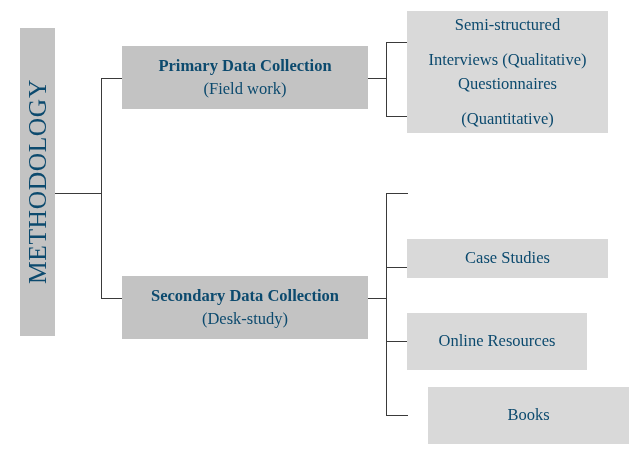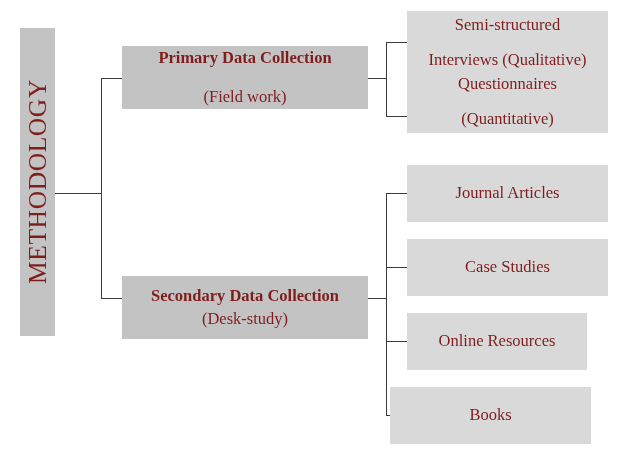--- a/index.html
+++ b/index.html
@@ -33,21 +33,21 @@
   
   .node {
     position: absolute;
     box-sizing: border-box;
     display: flex;
     flex-direction: column;
     align-items: center;
     justify-content: center;
     text-align: center;
     line-height: 1.22;
-    color: #7f1d1d;
+    color: #0c4a6e;
   }
 
   
   .root-node {
     background: #c3c3c3;
   }
   .root-label {
     white-space: nowrap;
     transform: rotate(-90deg);
     transform-origin: center center;
@@ -108,49 +108,46 @@
   <div class="line-v" style="left:386px; top:193px; height:222px;"></div>
   <div class="line-h" style="left:386px; top:193px; width:22px;"></div>
   <div class="line-h" style="left:386px; top:267px; width:22px;"></div>
   <div class="line-h" style="left:386px; top:341px; width:22px;"></div>
   <div class="line-h" style="left:386px; top:415px; width:22px;"></div>
 
   <div class="node root-node" style="left:20px; top:28px; width:35px; height:308px;">
     <span class="root-label">METHODOLOGY</span>
   </div>
 
-  <div class="node mid-node" style="left:122px; top:46px; width:246px; height:63px;justify-content:space-between;">
+  <div class="node mid-node" style="left:122px; top:46px; width:246px; height:63px;">
     <span class="mid-title">Primary Data Collection</span>
     <span class="mid-sub">(Field work)</span>
   </div>
 
   <div class="node mid-node" style="left:122px; top:276px; width:246px; height:63px;">
     <span class="mid-title">Secondary Data Collection</span>
     <span class="mid-sub">(Desk-study)</span>
   </div>
 
   <div class="node leaf-node" style="left:407px; top:11px; width:201px; height:63px;">
     <span class="leaf-line">Semi-structured</span>
     <span class="leaf-line">Interviews (Qualitative)</span>
   </div>
 
   <div class="node leaf-node" style="left:407px; top:70px; width:201px; height:63px;">
     <span class="leaf-line">Questionnaires</span>
     <span class="leaf-line">(Quantitative)</span>
   </div>
 
-  <div class="node leaf-node" style="left:407px; top:165px; width:201px; height:57px;">
-    <span class="leaf-line">Journal Articles</span>
-  </div>
 
-  <div class="node leaf-node" style="left:407px; top:239px; width:201px; height:57px;">
+  <div class="node leaf-node" style="left:407px; top:239px; width:201px; height:39px;">
     <span class="leaf-line">Case Studies</span>
   </div>
 
   <div class="node leaf-node" style="left:407px; top:313px; width:180px; height:57px;">
     <span class="leaf-line">Online Resources</span>
   </div>
 
-  <div class="node leaf-node" style="left:390px; top:387px; width:201px; height:57px;">
+  <div class="node leaf-node" style="left:428px; top:387px; width:201px; height:57px;">
     <span class="leaf-line">Books</span>
   </div>
 
 </div>
 
 </body></html>

